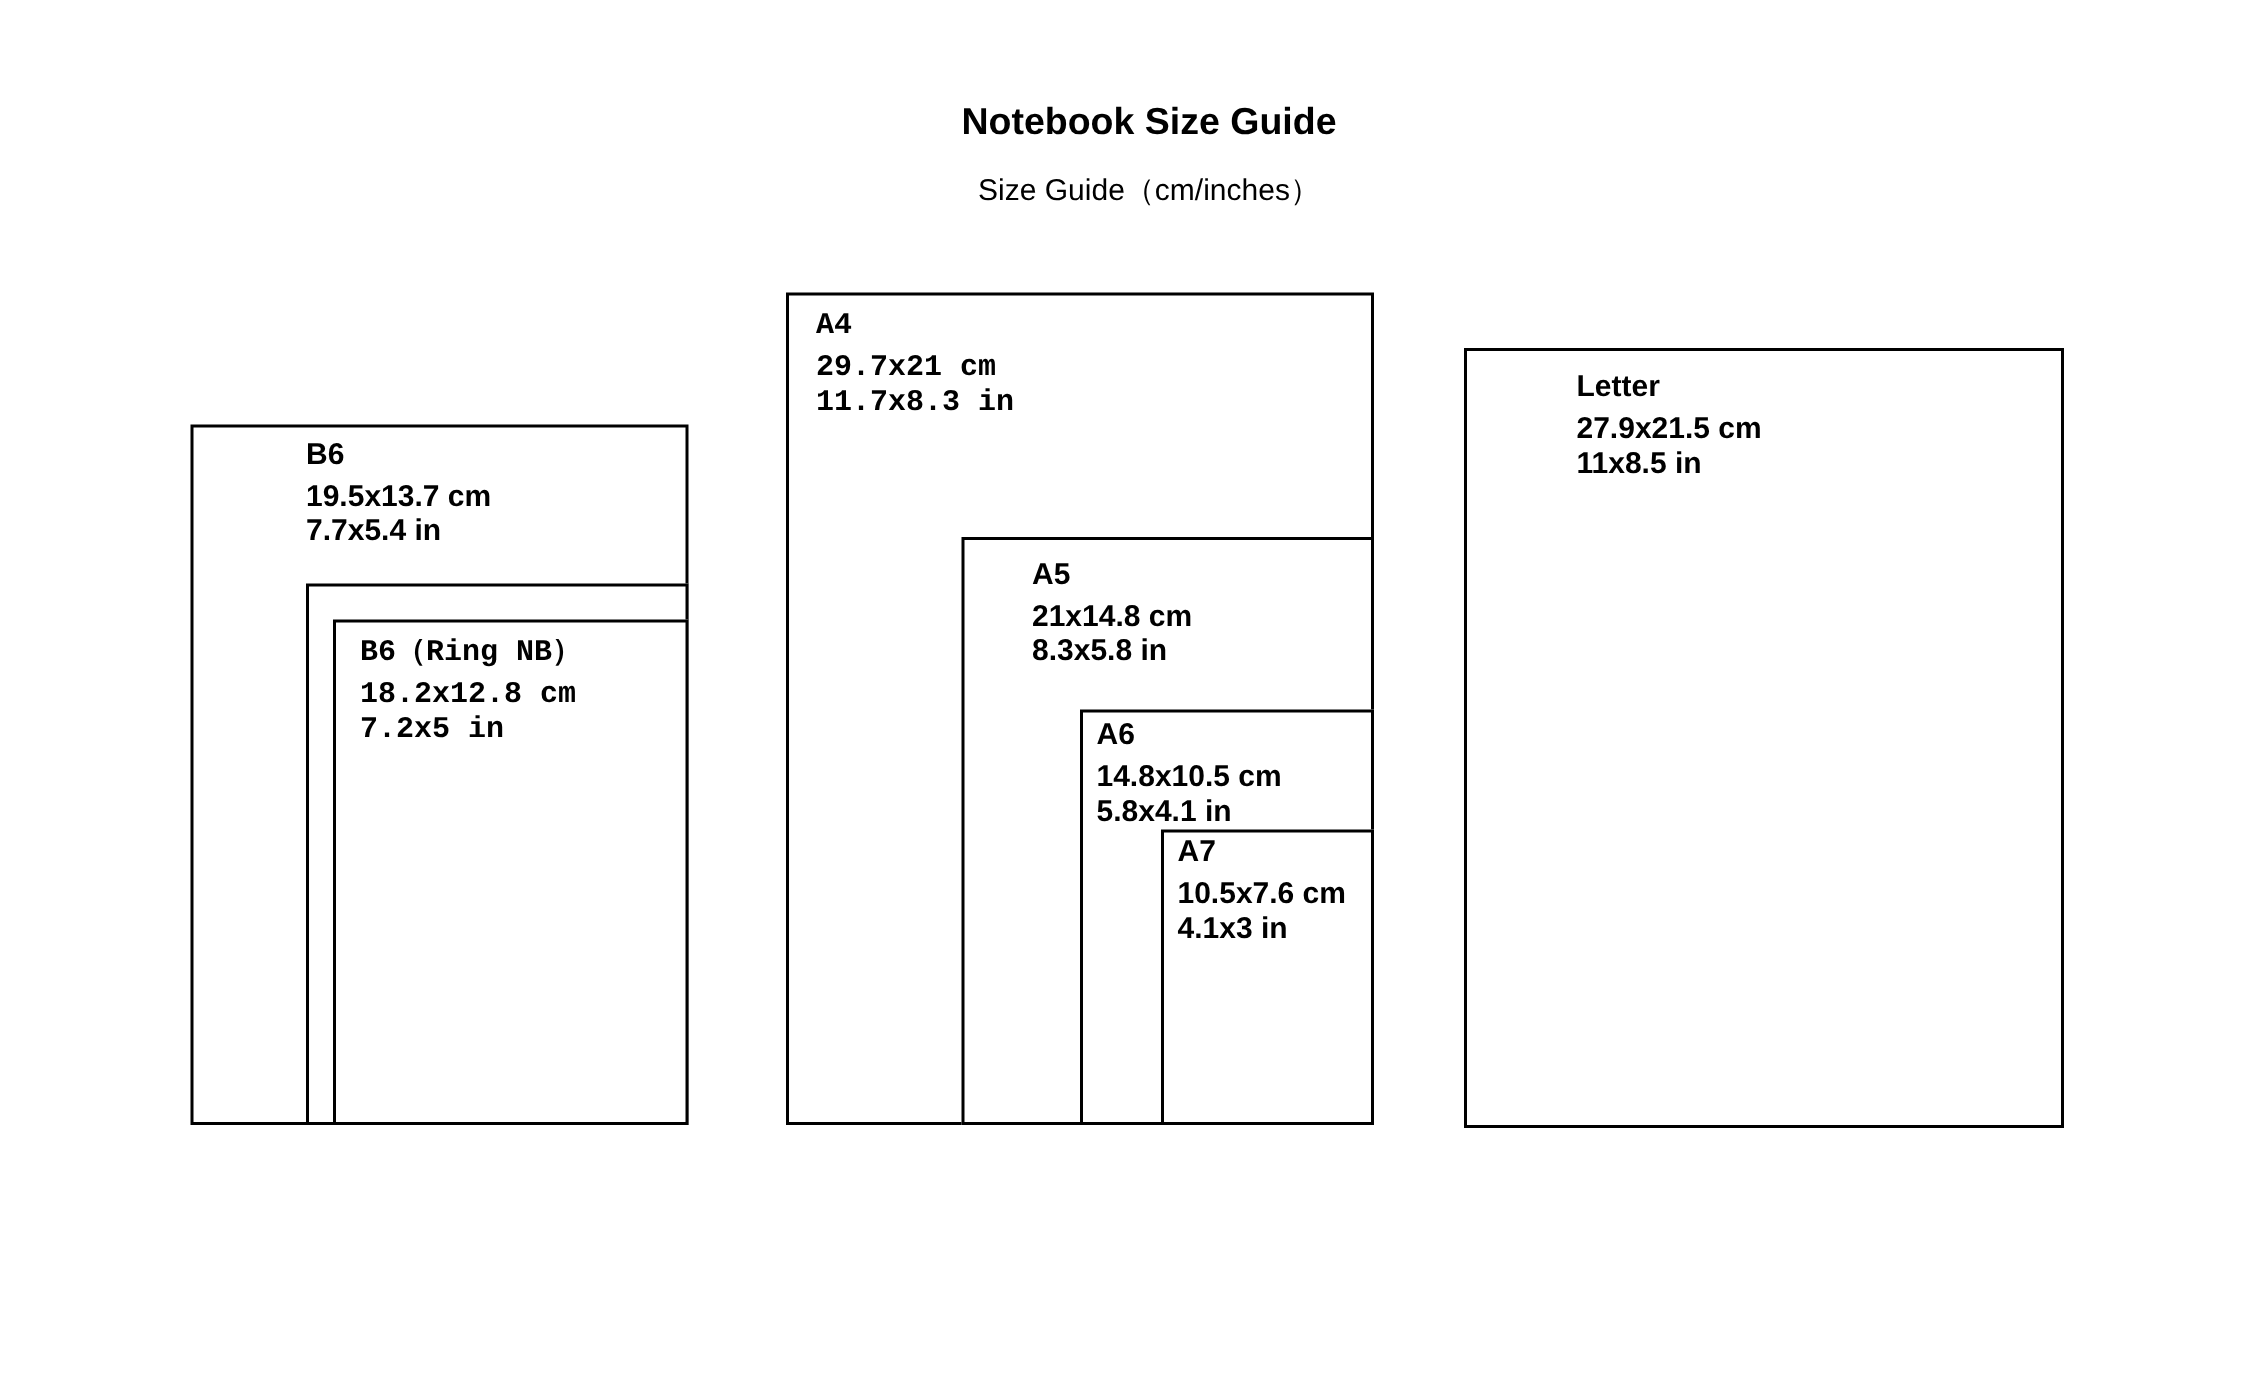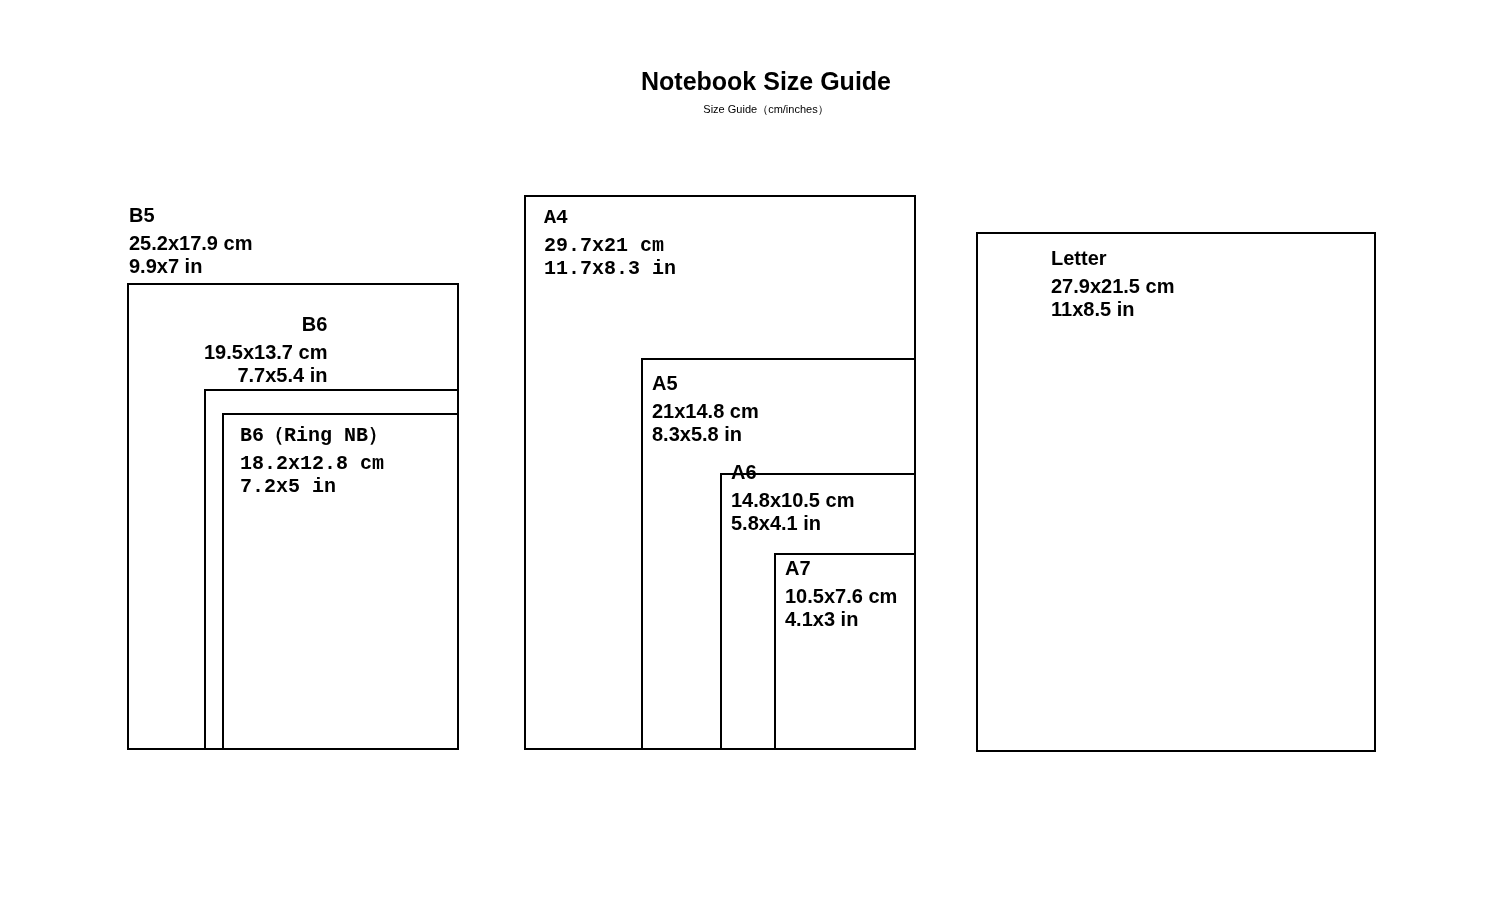--- a/index.html
+++ b/index.html
@@ -24,24 +24,24 @@
     text-align: center;
   }
   .title {
     font-size: 25px;
     line-height: 30px;
     font-weight: bold;
     margin: 0;
     text-align: center;
   }
   .subtitle {
-    font-size: 11px;
+    font-size: 20px;
     line-height: 21px;
     font-weight: normal;
-    margin-top: 3px;
+    margin-top: 21px;
   }
   .size-box {
     position: absolute;
     box-sizing: border-box;
     border: 2px solid #000000;
     background: #ffffff;
   }
   
   .box-b5     { left: 127px; top: 283px; width: 332px; height: 467px; }
   .box-b6     { left: 204px; top: 389px; width: 255px; height: 361px; }
@@ -56,25 +56,25 @@
 
   .size-label {
     position: absolute;
     font-size: 20px;
     line-height: 23px;
     font-weight: bold;
     white-space: nowrap;
   }
   .size-name { margin-bottom: 5px; }
   .lbl-b5     { left: 129px; top: 204px; }
-  .lbl-b6     { left: 204px; top: 313px; text-align: right; }
+  .lbl-b6     { left: 204px; top: 292px; }
   .lbl-b6ring { left: 240px; top: 424px; font-family: Liberation Mono, monospace; }
   .lbl-a4     { left: 544px; top: 206px; font-family: Liberation Mono, monospace; }
-  .lbl-a5     { left: 652px; top: 372px; }
-  .lbl-a6     { left: 731px; top: 461px; }
+  .lbl-a5     { left: 688px; top: 372px; }
+  .lbl-a6     { left: 731px; top: 479px; }
   .lbl-a7     { left: 785px; top: 557px; }
   .lbl-letter { left: 1051px; top: 247px; }
 </style>
 </head>
 <body>
 
 <div class="canvas">
 
   <div class="header">
     <h1 class="title">Notebook Size Guide</h1>
@@ -83,25 +83,20 @@
 
   <div class="size-box box-b5"></div>
   <div class="size-box box-b6"></div>
   <div class="size-box box-b6ring"></div>
   <div class="size-box box-a4"></div>
   <div class="size-box box-a5"></div>
   <div class="size-box box-a6"></div>
   <div class="size-box box-a7"></div>
   <div class="size-box box-letter"></div>
 
-  <div class="size-label lbl-b5">
-    <div class="size-name">B5</div>
-    <div class="size-cm">25.2x17.9 cm</div>
-    <div class="size-in">9.9x7 in</div>
-  </div>
 
   <div class="size-label lbl-b6">
     <div class="size-name">B6</div>
     <div class="size-cm">19.5x13.7 cm</div>
     <div class="size-in">7.7x5.4 in</div>
   </div>
 
   <div class="size-label lbl-b6ring">
     <div class="size-name">B6（Ring NB）</div>
     <div class="size-cm">18.2x12.8 cm</div>

